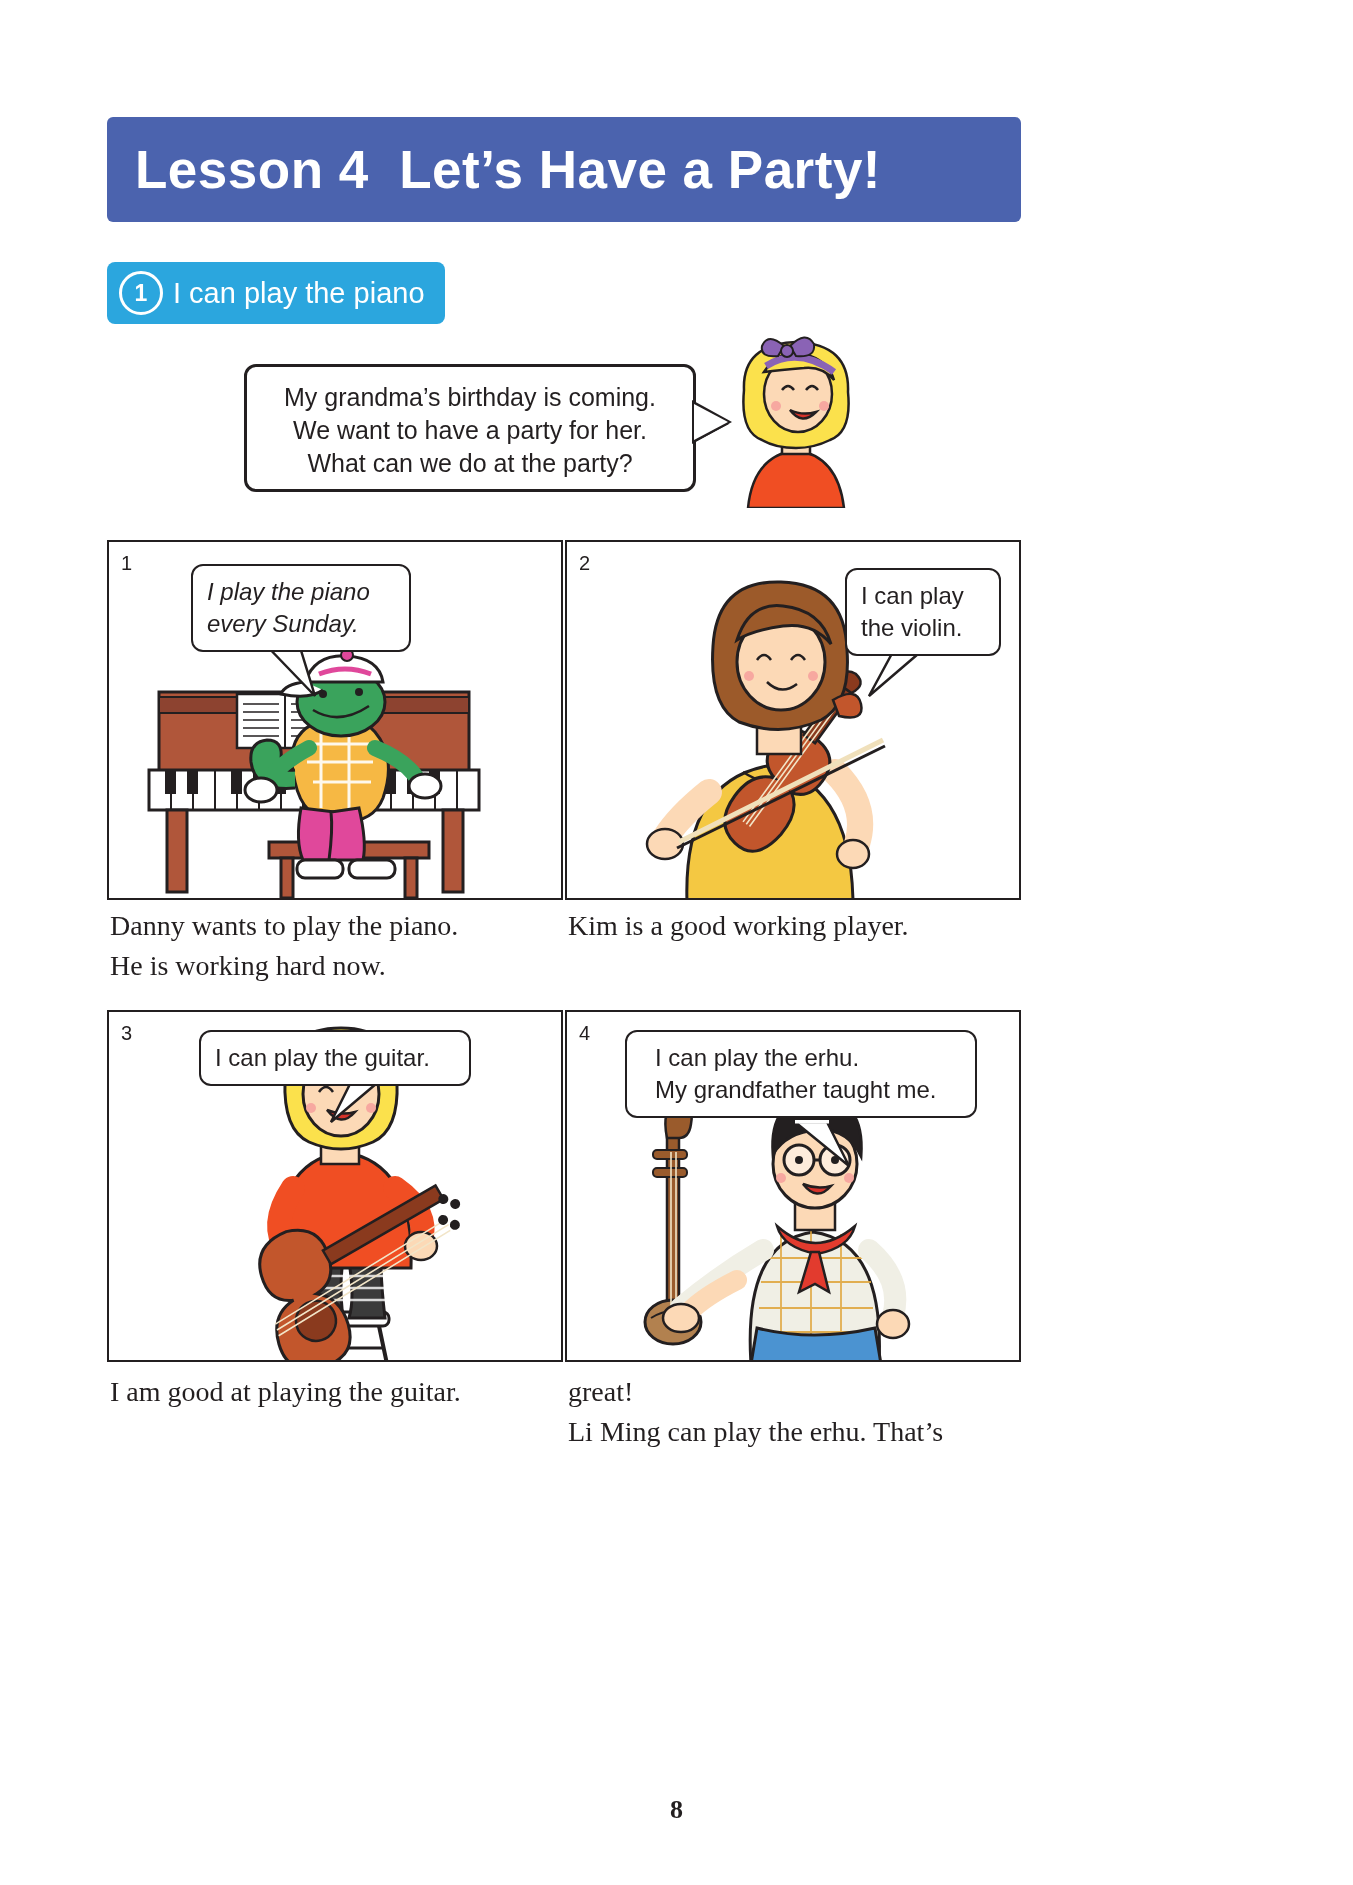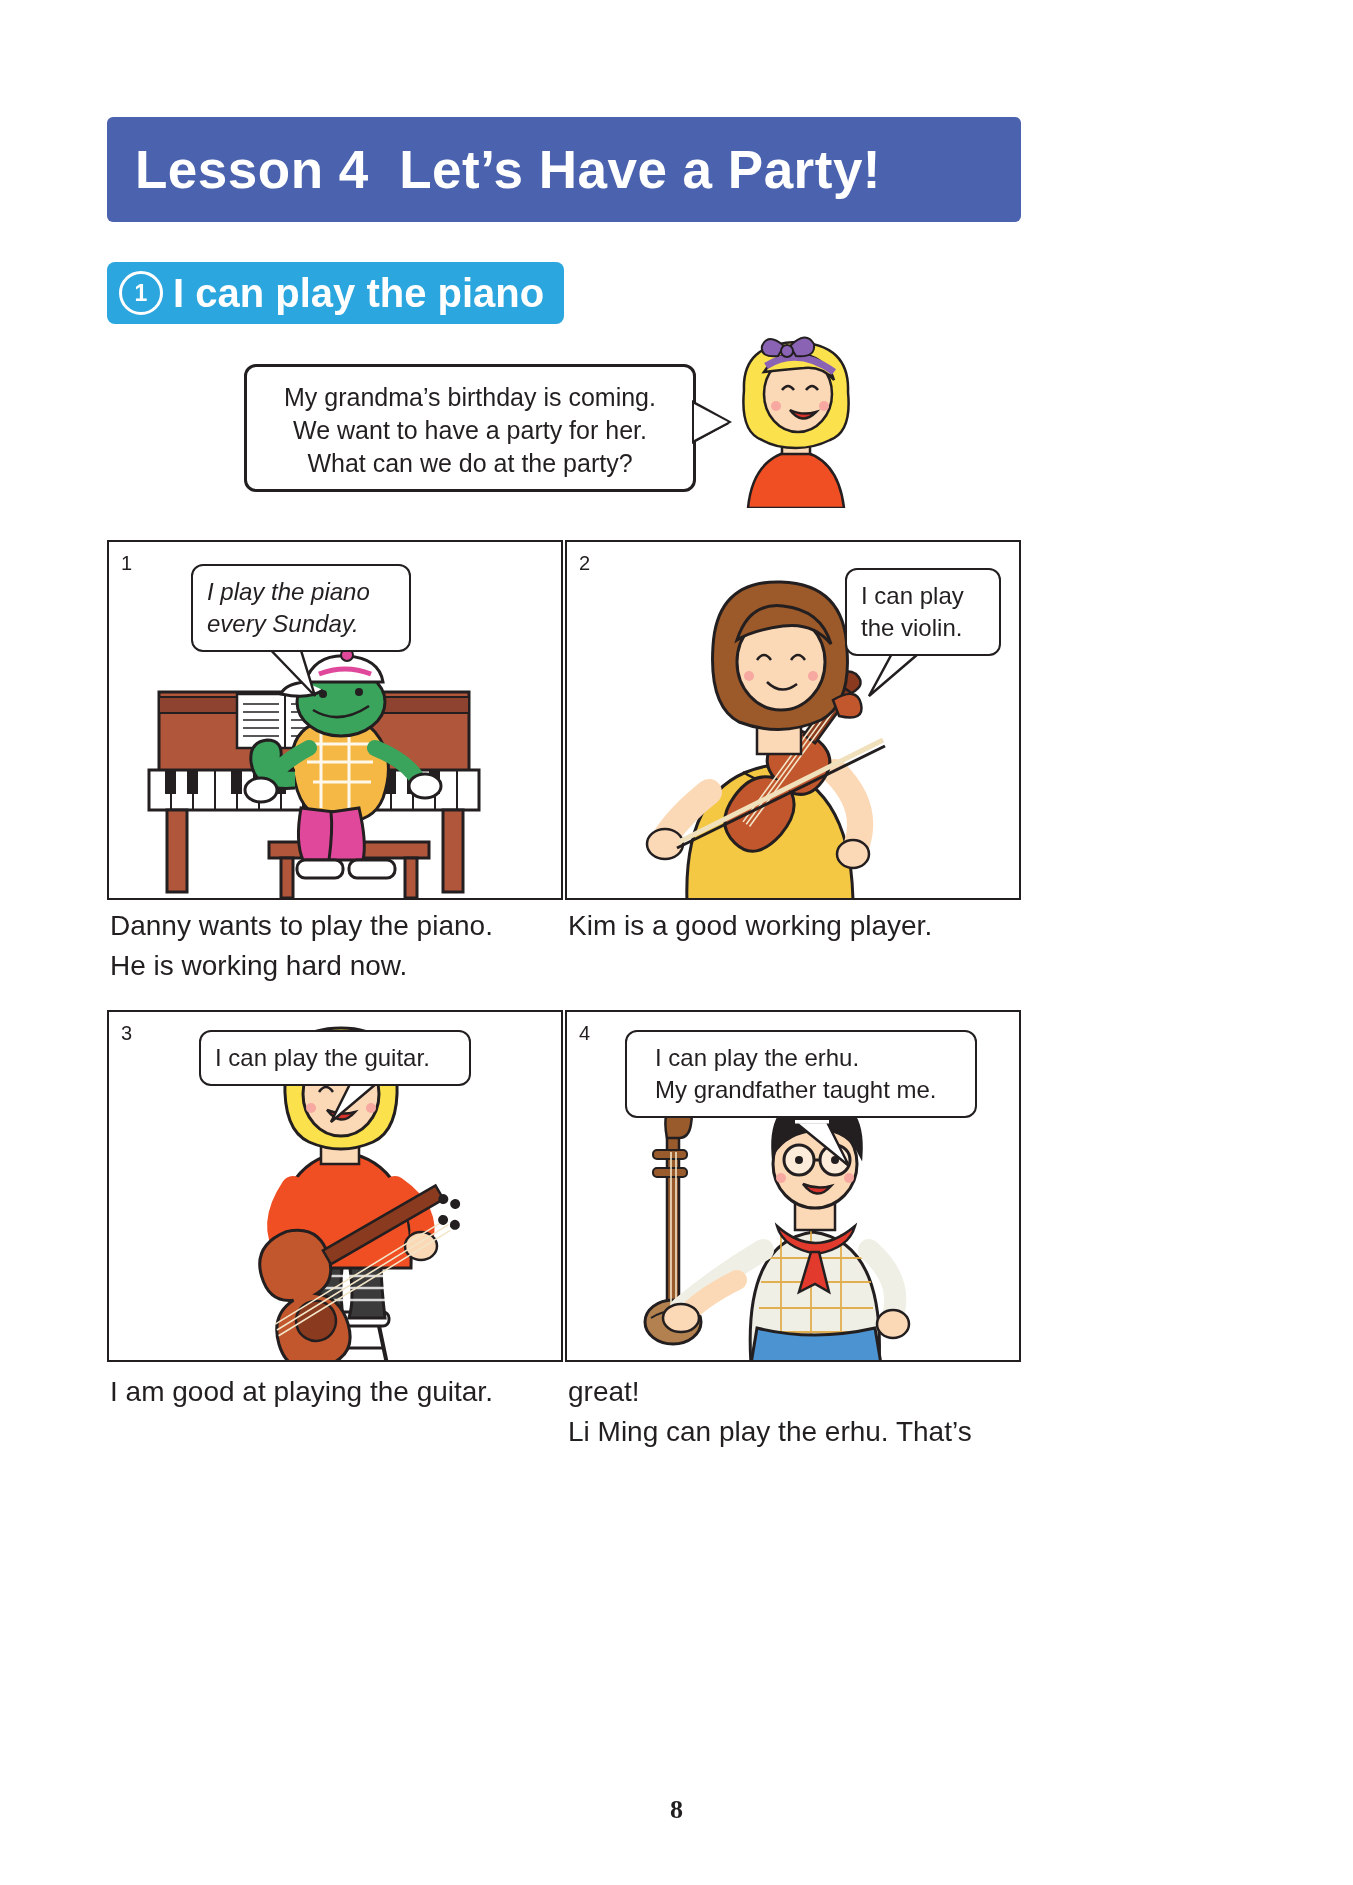--- a/index.html
+++ b/index.html
@@ -64,22 +64,22 @@
     color: #ffffff;
     font-size: 23px;
     font-weight: bold;
     display: flex;
     align-items: center;
     justify-content: center;
     margin-right: 10px;
   }
   .section-title {
     color: #ffffff;
-    font-size: 40px;
-    font-weight: bold;
+    font-size: 29px;
+    font-weight: normal;
     white-space: nowrap;
   }
 
   
   .intro-bubble {
     position: absolute;
     left: 244px;
     top: 364px;
     width: 452px;
     height: 128px;
@@ -137,21 +137,21 @@
   }
   .panel-num {
     position: absolute;
     left: 12px;
     top: 10px;
     font-size: 20px;
     color: #231f20;
   }
   .caption {
     position: absolute;
-    font-family: Liberation Sans, sans-serif;
+    font-family: Liberation Serif, serif;
     font-size: 28px;
     color: #231f20;
     line-height: 40px;
   }
 
   
   .bub {
     position: absolute;
     border: 2.5px solid #231f20;
     border-radius: 12px;

